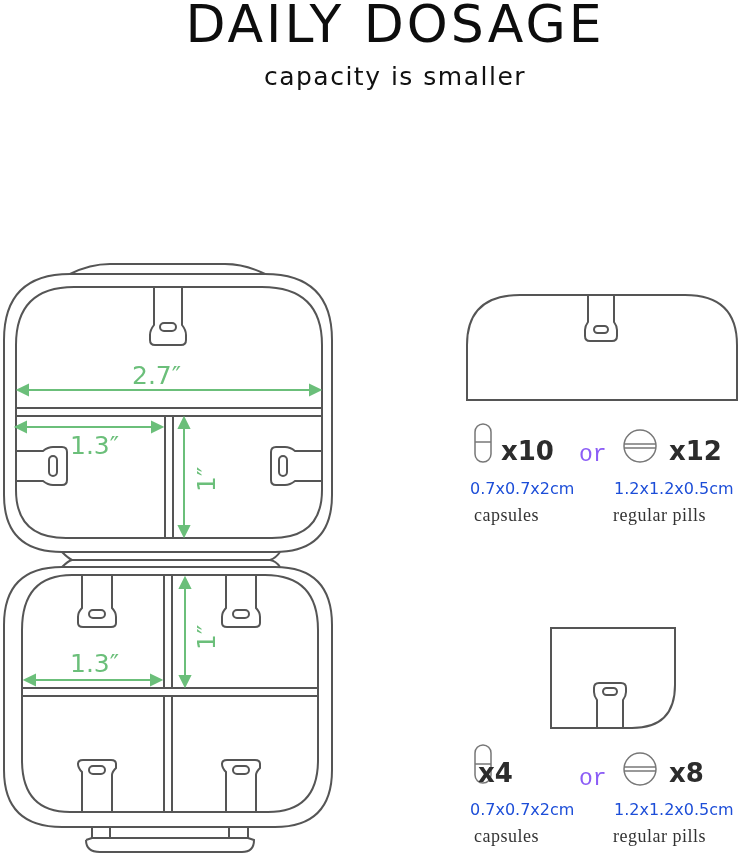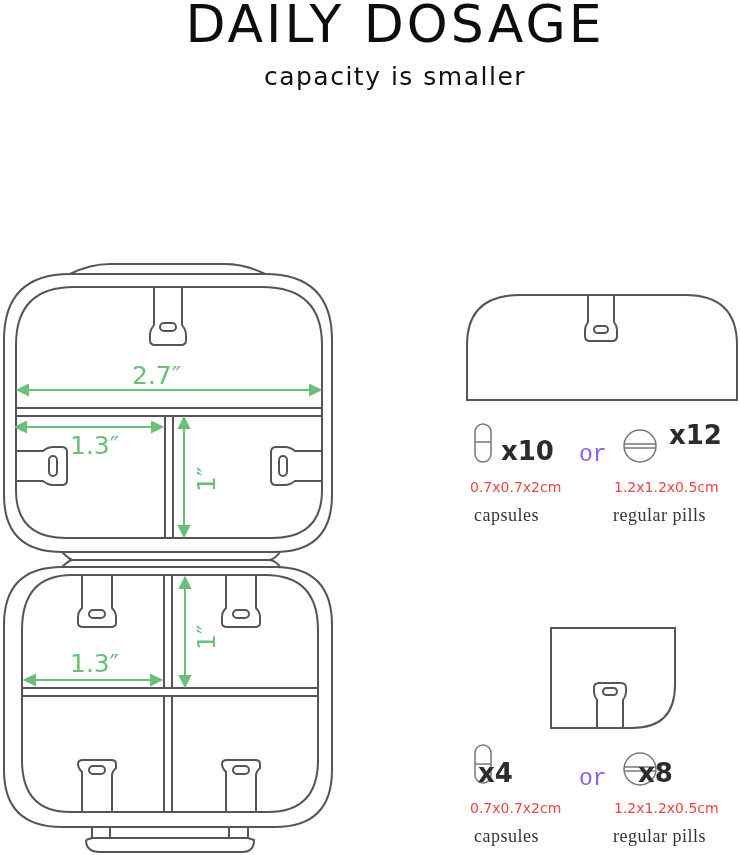--- a/index.html
+++ b/index.html
@@ -6,21 +6,21 @@
   body { width: 740px; height: 855px; position: relative; overflow: hidden;
          font-family: "DejaVu Sans", "Liberation Sans", sans-serif; color: #111; }
   .title { position: absolute; left: 0; top: 0; width: 790px; text-align: center;
            font-size: 52px; font-weight: normal; letter-spacing: 3px; line-height: 48px;
            color: #0d0d0d; font-family: "DejaVu Sans", sans-serif; }
   .subtitle { position: absolute; left: 0; top: 62px; width: 790px; text-align: center;
               font-size: 25px; letter-spacing: 1.5px; color: #111; font-family: "DejaVu Sans", sans-serif; }
   svg.art { position: absolute; left: 0; top: 0; }
   .count { font-size: 26px; font-weight: bold; color: #2c2c2c; font-family: "DejaVu Sans", sans-serif; }
   .or { position: absolute; font-size: 23px; color: #8b5cf6; font-family: Liberation Mono, monospace; }
-  .dims { position: absolute; font-size: 14px; color: #ef4444; font-family: "DejaVu Sans", sans-serif; }
+  .dims { position: absolute; font-size: 16px; color: #1d4ed8; font-family: "DejaVu Sans", sans-serif; }
   .label { position: absolute; font-size: 18px; color: #333; font-family: Liberation Serif, serif; letter-spacing: 0.5px; }
   .meas { font-family: "DejaVu Sans", sans-serif; font-size: 25px; fill: #6bbf7a; }
 </style>
 </head>
 <body>
 
 <div class="title">DAILY DOSAGE</div>
 <div class="subtitle">capacity is smaller</div>
 
 <svg class="art" width="740" height="855" viewBox="0 0 740 855">
@@ -125,25 +125,25 @@
     <rect x="475" y="745" width="16" height="38" rx="8"></rect>
     <line x1="475" y1="764" x2="491" y2="764"></line>
     <circle cx="640" cy="769" r="16"></circle>
     <line x1="624" y1="767" x2="656" y2="767"></line>
     <line x1="624" y1="771" x2="656" y2="771"></line>
   </g>
 </svg>
 
 <div class="count" style="position:absolute; left:501px; top:436px;">x10</div>
 <div class="or" style="left:579px; top:442px;">or</div>
-<div class="count" style="position:absolute; left:669px; top:420px;">x12</div>
+<div class="count" style="position:absolute; left:669px; top:436px;">x12</div>
 <div class="dims" style="left:470px; top:479px;">0.7x0.7x2cm</div>
 <div class="dims" style="left:614px; top:479px;">1.2x1.2x0.5cm</div>
 <div class="label" style="left:474px; top:505px;">capsules</div>
 <div class="label" style="left:613px; top:505px;">regular pills</div>
 
 <div class="count" style="position:absolute; left:478px; top:758px;">x4</div>
 <div class="or" style="left:579px; top:766px;">or</div>
-<div class="count" style="position:absolute; left:638px; top:758px;">x8</div>
+<div class="count" style="position:absolute; left:669px; top:758px;">x8</div>
 <div class="dims" style="left:470px; top:800px;">0.7x0.7x2cm</div>
 <div class="dims" style="left:614px; top:800px;">1.2x1.2x0.5cm</div>
 <div class="label" style="left:474px; top:826px;">capsules</div>
 <div class="label" style="left:613px; top:826px;">regular pills</div>
 
 </body></html>

